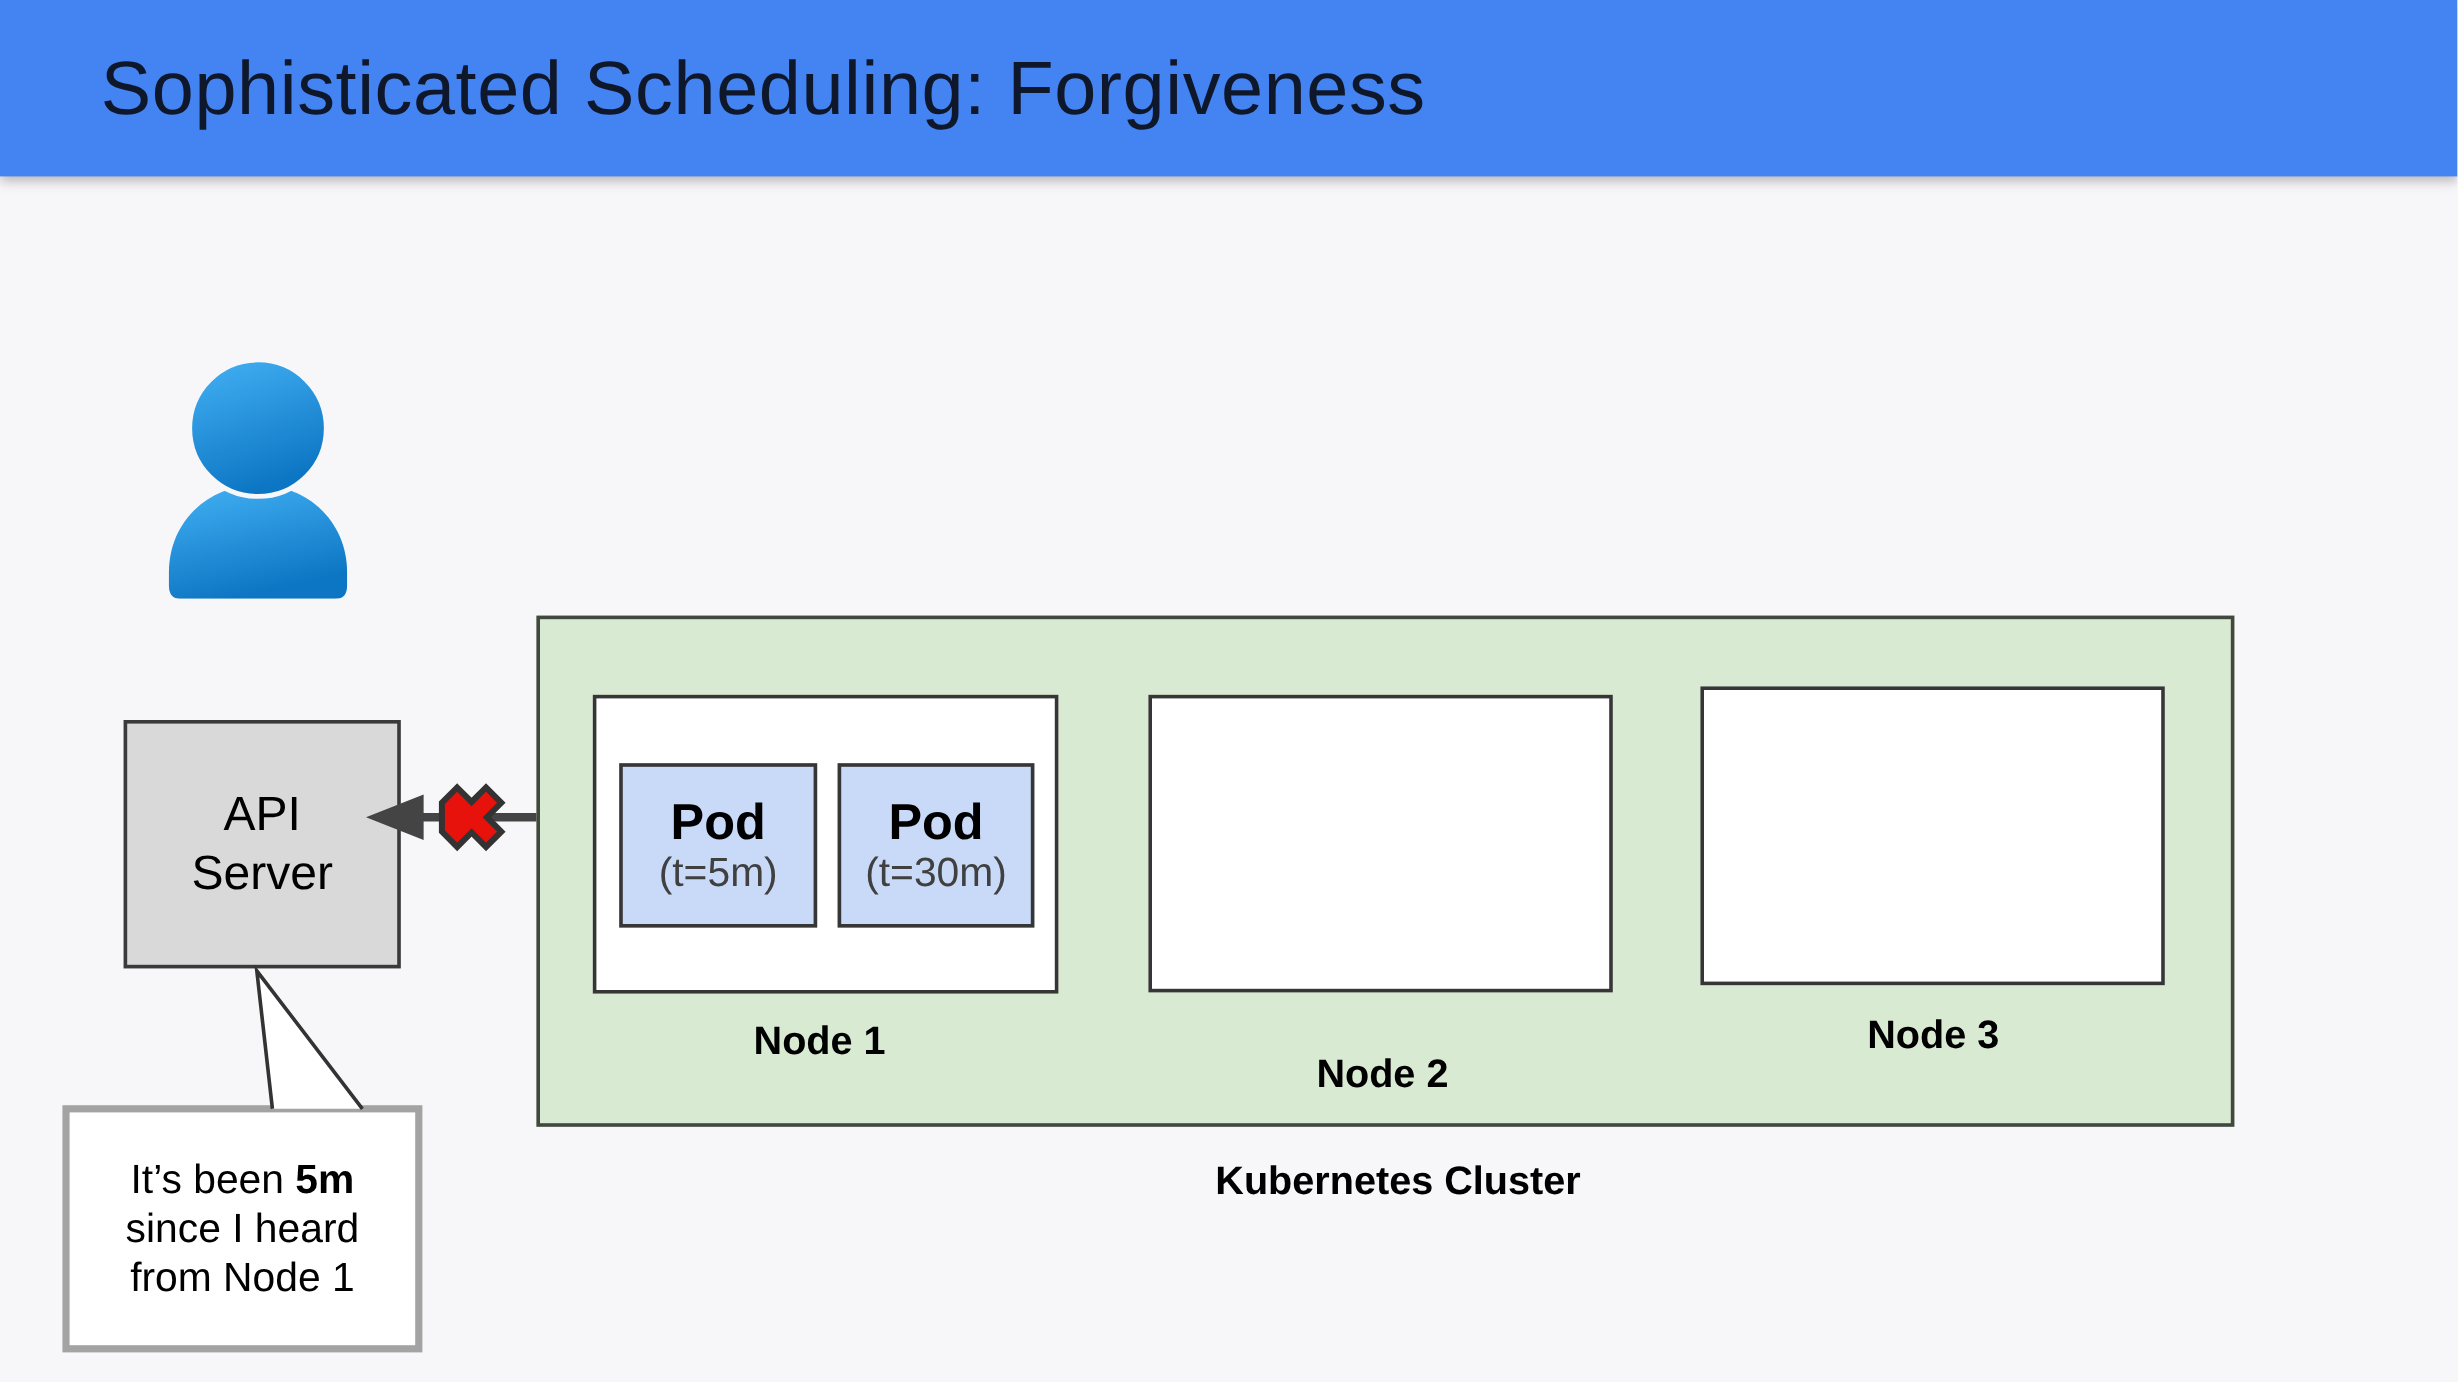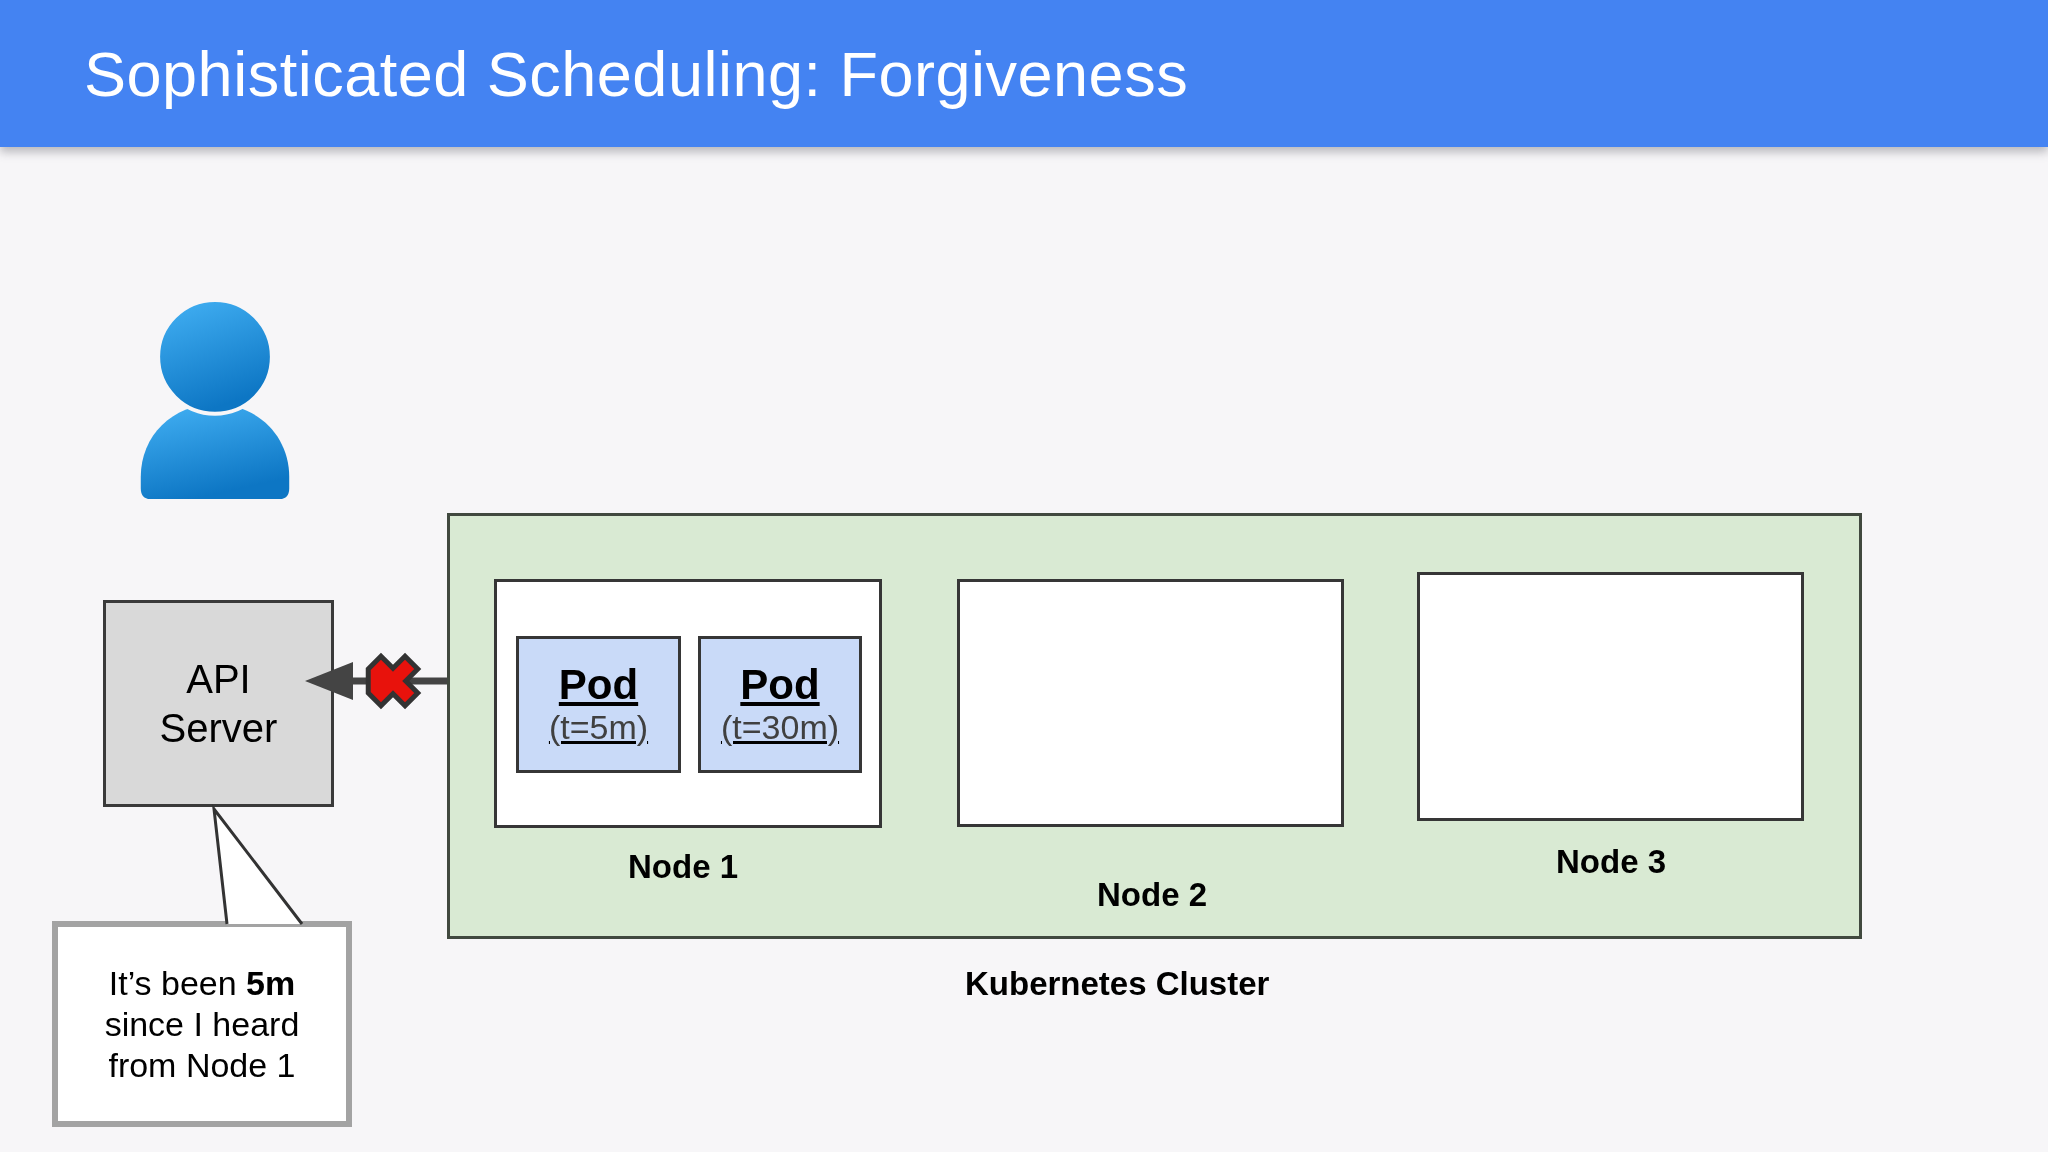--- a/index.html
+++ b/index.html
@@ -9,21 +9,21 @@
     font-family:"Liberation Sans", sans-serif;
   }
   
   .titlebar {
     position:absolute; left:0; top:0; width:2048px; height:147px;
     background:#4483f2;
     box-shadow:0 5px 9px rgba(90,90,100,0.40);
     display:flex; align-items:center;
   }
   .titlebar h1 {
-    margin:0 0 0 84px; color:#ffffff; font-size:63px; font-weight:400;
+    margin:0 0 0 84px; color:#0f172a; font-size:63px; font-weight:400;
     letter-spacing:0.5px;
   }
   .scenario {
     position:absolute; left:106px; top:182px; margin:0;
     font-size:45px; font-weight:bold; color:#3a3a3a;
   }
   
   .user-icon { position:absolute; left:136px; top:300px; width:158px; height:199px; }
   
   .api-box {
@@ -43,35 +43,34 @@
   .node {
     position:absolute; background:#ffffff; border:3px solid #363636; box-sizing:border-box;
   }
   .node1 { left:494px;  top:579px; width:388px; height:249px; }
   .node2 { left:957px;  top:579px; width:387px; height:248px; }
   .node3 { left:1417px; top:572px; width:387px; height:249px; }
   .pod {
     position:absolute; background:#c9daf8; border:3px solid #363636; box-sizing:border-box;
     display:flex; flex-direction:column; align-items:center; justify-content:center;
     text-align:center;
-    text-decoration:underline;
   }
   .pod1 { left:516px; top:636px; width:165px; height:137px; }
   .pod2 { left:698px; top:636px; width:164px; height:137px; }
   .pod .pod-title { font-size:42px; font-weight:bold; color:#000; line-height:44px; }
   .pod .pod-time  { font-size:34px; color:#404040; line-height:40px; }
   .node-label {
     position:absolute; width:220px; text-align:center;
     font-size:33px; font-weight:bold; color:#000;
   }
   .nl1 { left:573px;  top:848px; }
   .nl2 { left:1042px; top:876px; }
   .nl3 { left:1501px; top:843px; }
   .cluster-label {
-    position:absolute; left:965px; top:965px; width:400px; text-align:left;
+    position:absolute; left:965px; top:965px; width:400px; text-align:center;
     font-size:33px; font-weight:bold; color:#000;
   }
   
   .callout {
     position:absolute; left:52px; top:921px; width:300px; height:206px;
     background:#ffffff; border:6px solid #a3a3a3; box-sizing:border-box;
     display:flex; align-items:center; justify-content:center; text-align:center;
   }
   .callout .txt { font-size:34px; line-height:41px; color:#000; }
   .callout-tail { position:absolute; left:195px; top:795px; width:120px; height:135px; }

